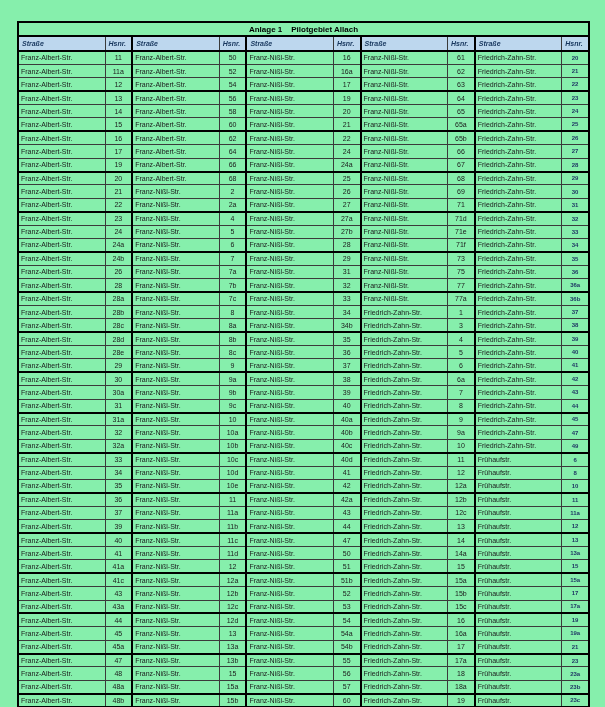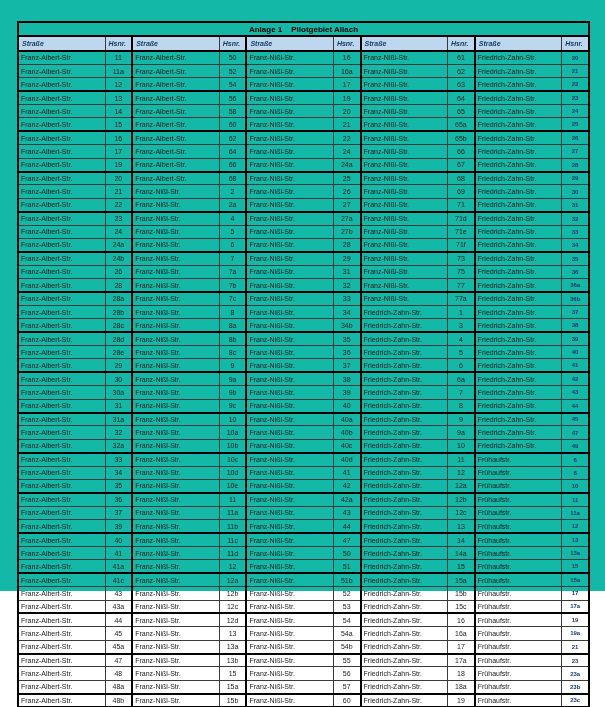--- a/index.html
+++ b/index.html
@@ -1,21 +1,21 @@
 <!DOCTYPE html>
 <html><head>
 <meta charset="utf-8">
 <style>
   * { margin:0; padding:0; box-sizing:border-box; }
   html,body { background:#ffffff; }
   body {
     width:605px; height:707px; overflow:hidden;
     font-family:"Liberation Sans", sans-serif;
   }
-  .sheet { position:relative; width:605px; height:591px; background:#14b8a6; }
+  .sheet { position:relative; width:605px; height:707px; background:#86efac; }
   table.street-table {
     position:absolute; left:17px; top:21px; width:571px;
     border-collapse:collapse; table-layout:fixed;
     border:2px solid #000;
   }
   .street-table td, .street-table th {
     border:1px solid #3a3a3a;
     overflow:hidden; white-space:nowrap;
   }
   

